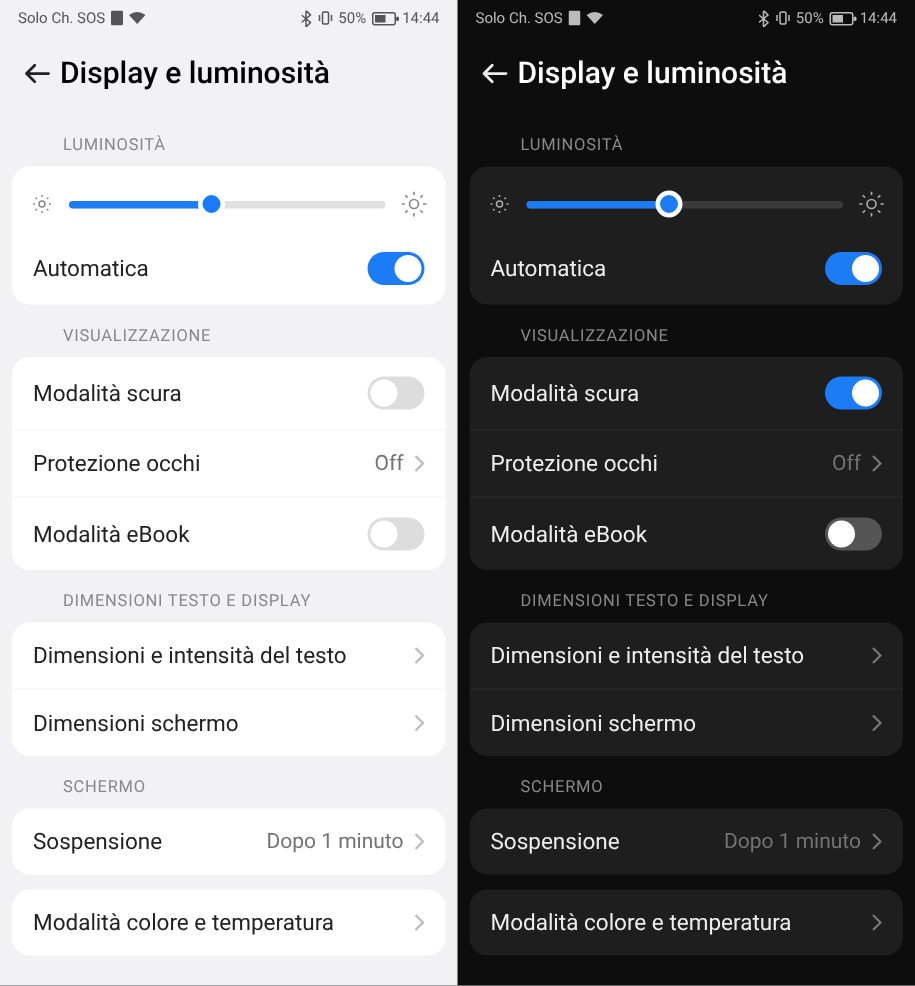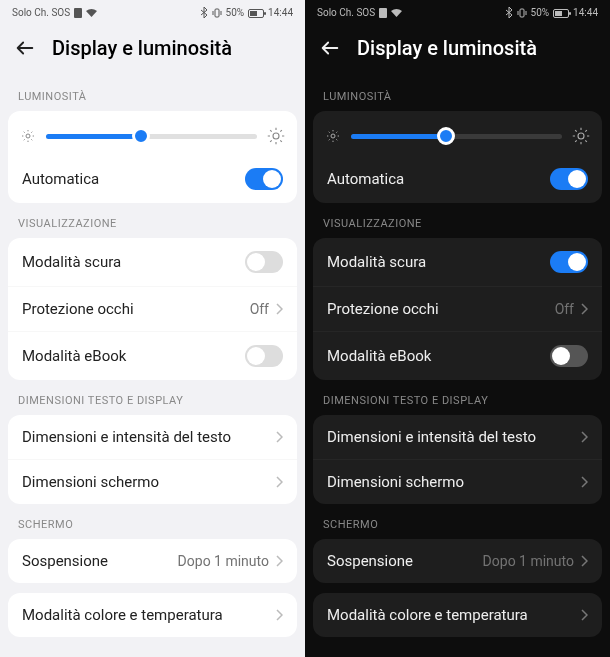--- a/index.html
+++ b/index.html
@@ -4,30 +4,30 @@
 <style>
   * { margin: 0; padding: 0; box-sizing: border-box; font-family: -apple-system, BlinkMacSystemFont, "Segoe UI", Roboto, sans-serif; }
   body { display: flex; width: 610px; height: 657px; overflow: hidden; }
   .pane { width: 305px; height: 657px; overflow: hidden; display: flex; flex-direction: column; }
   .light { background: #f2f2f5; color: #000; }
   .dark  { background: #0d0d0d; color: #eee; }
 
   .status-bar { display: flex; justify-content: space-between; align-items: center; padding: 4px 12px; font-size: 10px; height: 24px; }
   .light .status-bar { color: #555; }
   .dark  .status-bar { color: #bbb; }
-  .status-left, .status-right { display: flex; align-items: flex-end; gap: 4px; }
+  .status-left, .status-right { display: flex; align-items: center; gap: 4px; }
   .battery-box { display:inline-block; width:16px; height:9px; border:1px solid currentColor; border-radius:2px; position:relative; }
   .battery-box::after { content:''; position:absolute; right:-3px; top:2px; width:2px; height:3px; background:currentColor; border-radius:1px;}
   .battery-fill { position:absolute; left:1px; top:1px; bottom:1px; width:50%; background:currentColor;}
 
-  .header { display: flex; align-items: center; padding: 12px 14px 16px; gap: 16px; }
+  .header { display: flex; align-items: flex-end; padding: 12px 14px 16px; gap: 4px; }
   .header-title { font-size: 20px; font-weight: 500; }
   .dark .header-title { color: #fff; }
 
-  .section-label { font-size: 11px; letter-spacing: 0.5px; padding: 14px 18px 8px; text-transform: uppercase; }
+  .section-label { font-size: 11px; letter-spacing: 0.5px; padding: 14px 18px 8px; text-transform: uppercase; margin-left: 24px; }
   .light .section-label { color: #888; }
   .dark  .section-label { color: #888; }
 
   .card { margin: 0 8px; border-radius: 12px; overflow: hidden; }
   .light .card { background: #fff; }
   .dark  .card { background: #1e1e1e; }
 
   .row { display: flex; align-items: center; justify-content: space-between; padding: 13px 14px; font-size: 15px; min-height: 44px; }
   .light .row { color: #222; }
   .dark  .row { color: #eee; }

